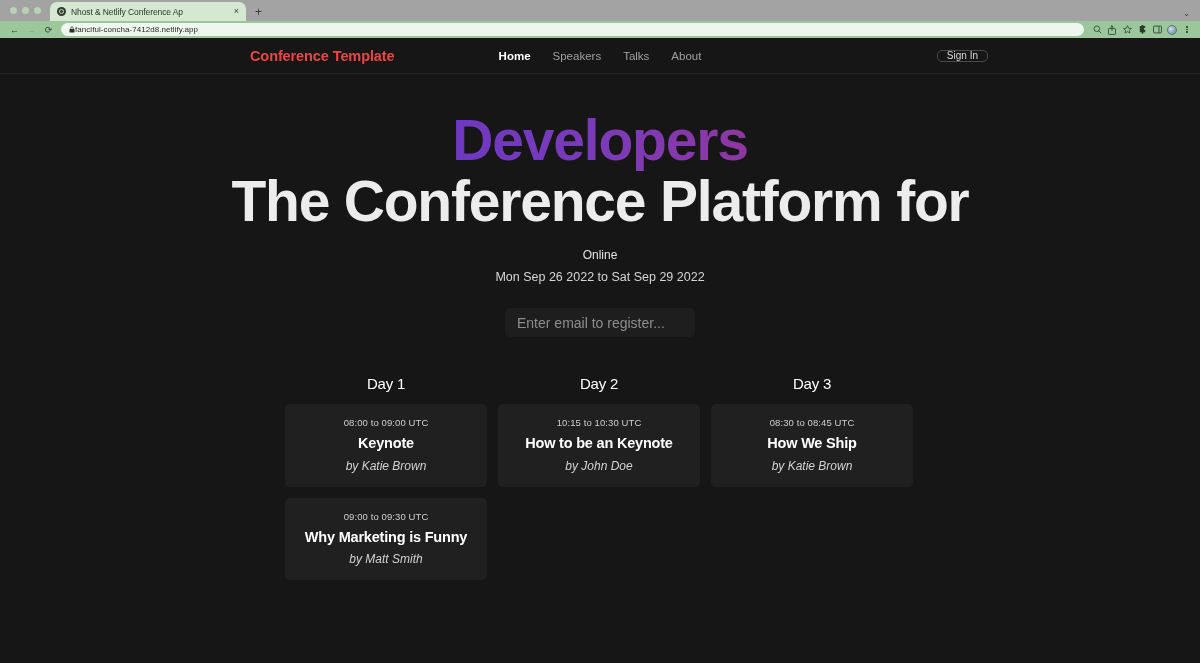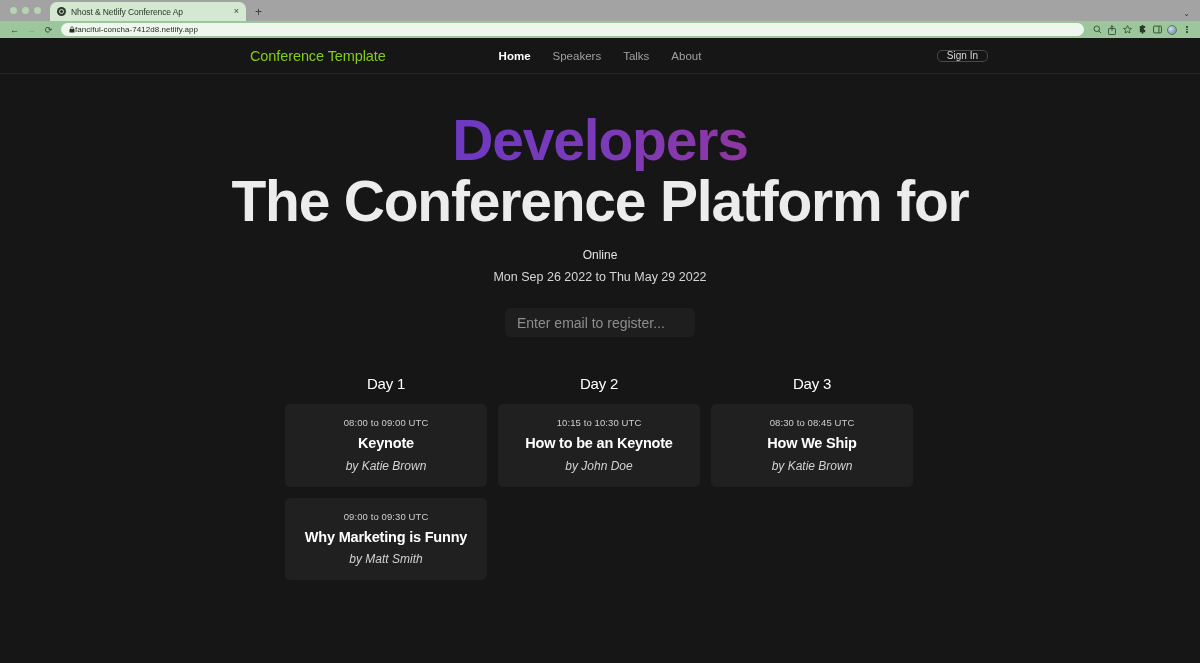--- a/index.html
+++ b/index.html
@@ -163,22 +163,22 @@
   #site-header {
     height: 36px;
     border-bottom: 1px solid #262626;
     display: flex;
     align-items: center;
     padding: 0 24px;
     position: relative;
   }
   #brand {
     font-size: 14.5px;
-    font-weight: normal;
-    color: #84cc16;
+    font-weight: bold;
+    color: #ef4444;
     margin-left: 226px;
     letter-spacing: -0.1px;
     white-space: nowrap;
   }
   #main-nav {
     position: absolute;
     left: 50%;
     transform: translateX(-50%);
     display: flex;
     align-items: center;
@@ -412,21 +412,21 @@
 
     <button id="sign-in-button">Sign In</button>
   </header>
 
   <section id="hero">
     <h1 id="hero-title">
       <span id="hero-title-accent">Developers</span>
       <span>The Conference Platform for</span>
     </h1>
     <div id="hero-location">Online</div>
-    <div id="hero-dates">Mon Sep 26 2022 to Thu May 29 2022</div>
+    <div id="hero-dates">Mon Sep 26 2022 to Sat Sep 29 2022</div>
 
     <form id="register-form">
       <input id="email-input" type="text" placeholder="Enter email to register..." style="">
       <button id="register-button">Register</button>
     </form>
   </section>
 
   <section id="schedule">
 
     <div class="day-column">

